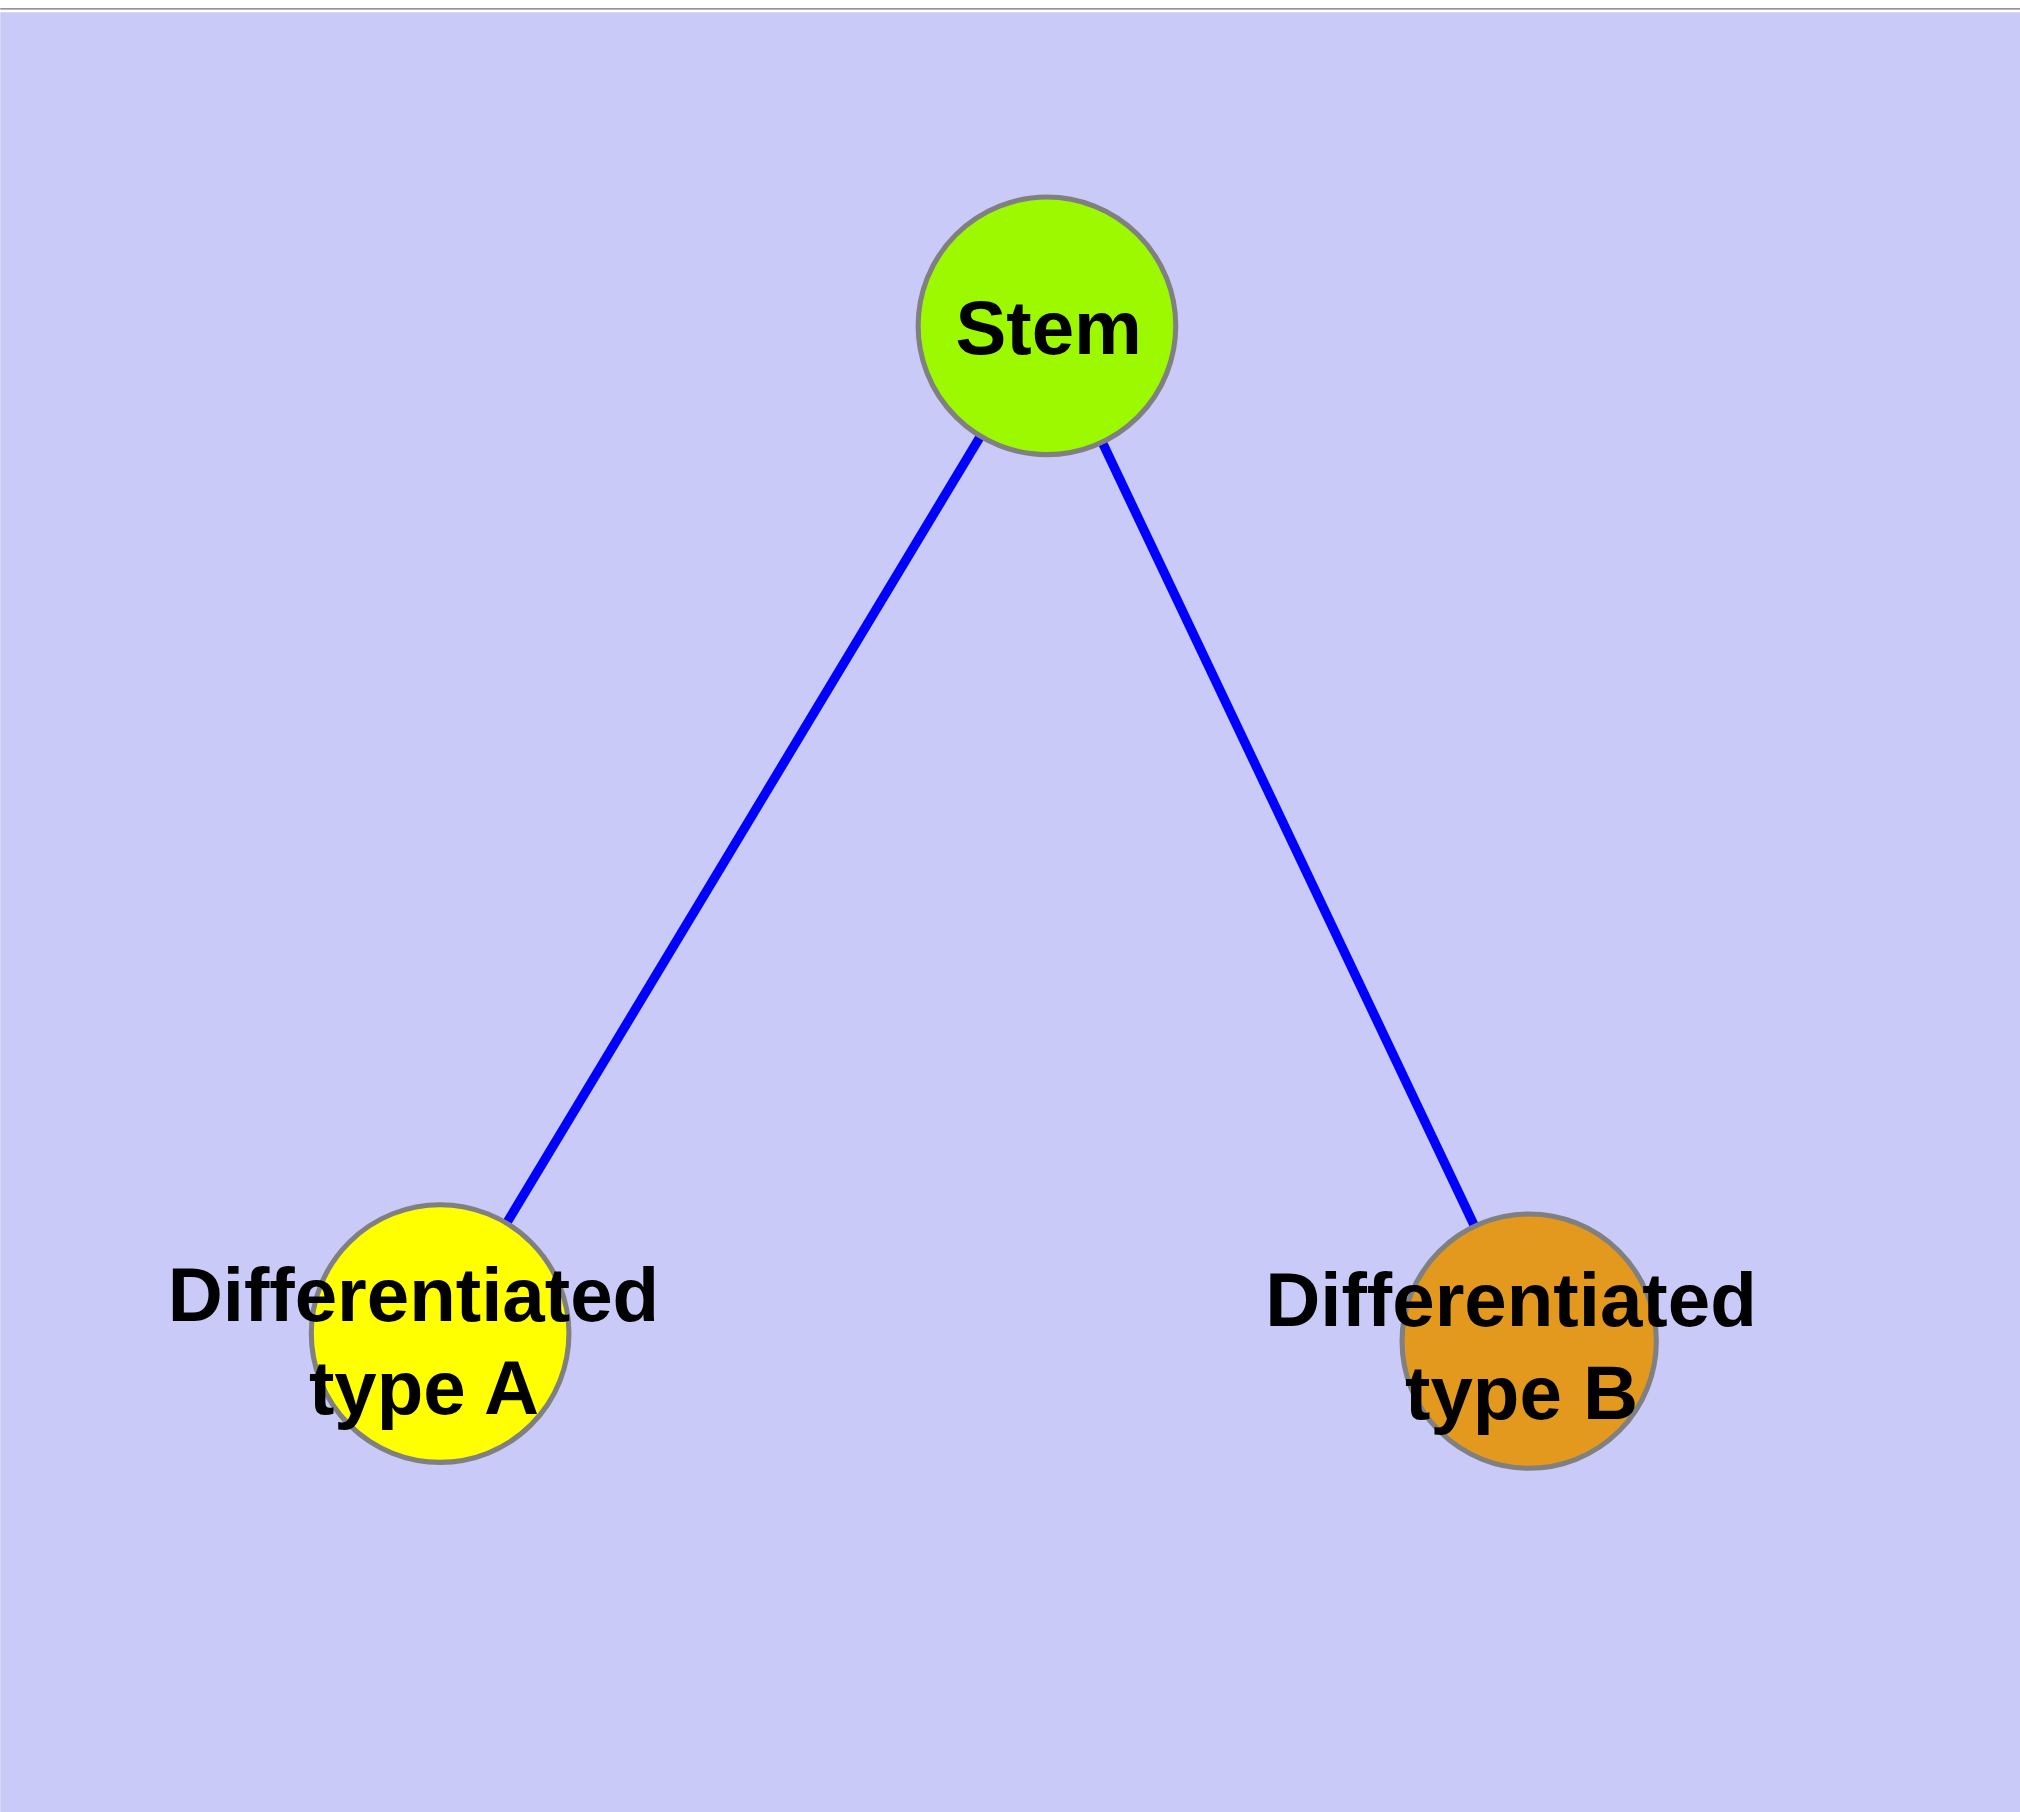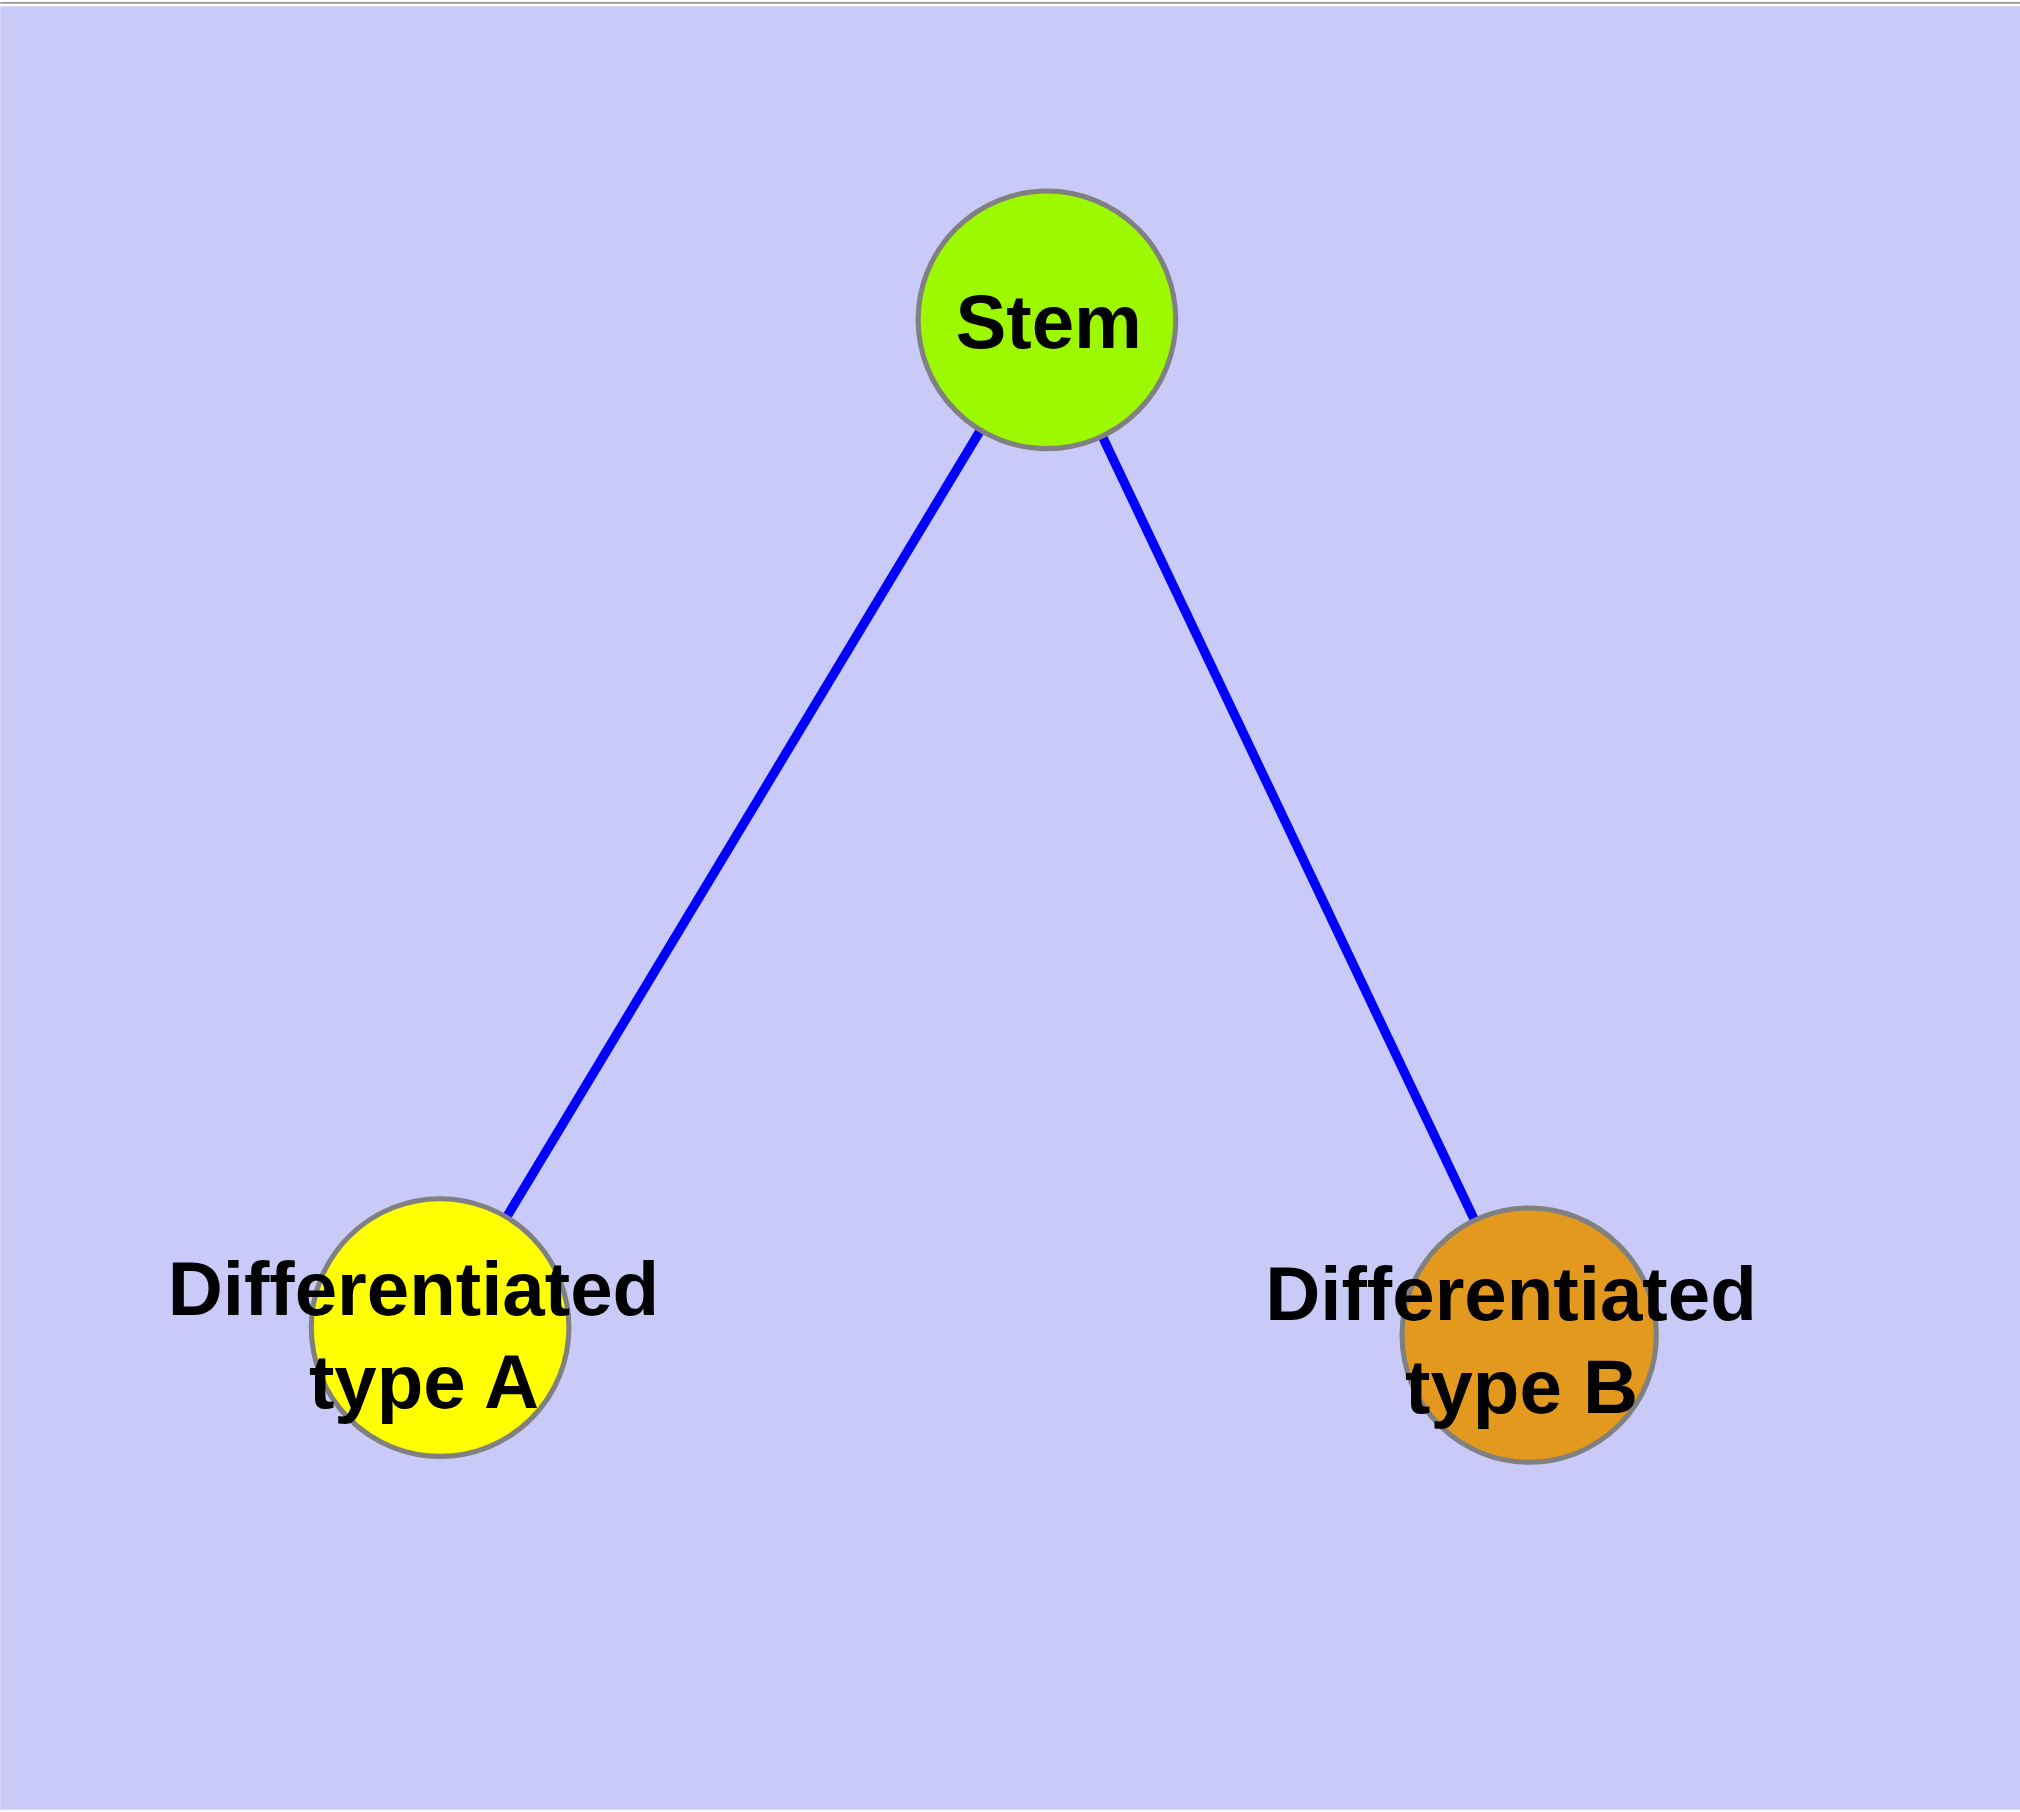--- a/index.html
+++ b/index.html
@@ -5,21 +5,21 @@
   html, body {
     margin: 0;
     padding: 0;
     background: #ffffff;
     width: 2021px;
     height: 1812px;
     overflow: hidden;
   }
   .graph-wrap {
     position: absolute;
-    top: 2px;
+    top: 8px;
     left: 0;
     width: 2021px;
     height: 1516px;
   }
   svg {
     display: block;
   }
   text {
     font-family: "Liberation Sans", sans-serif;
     font-weight: bold;

